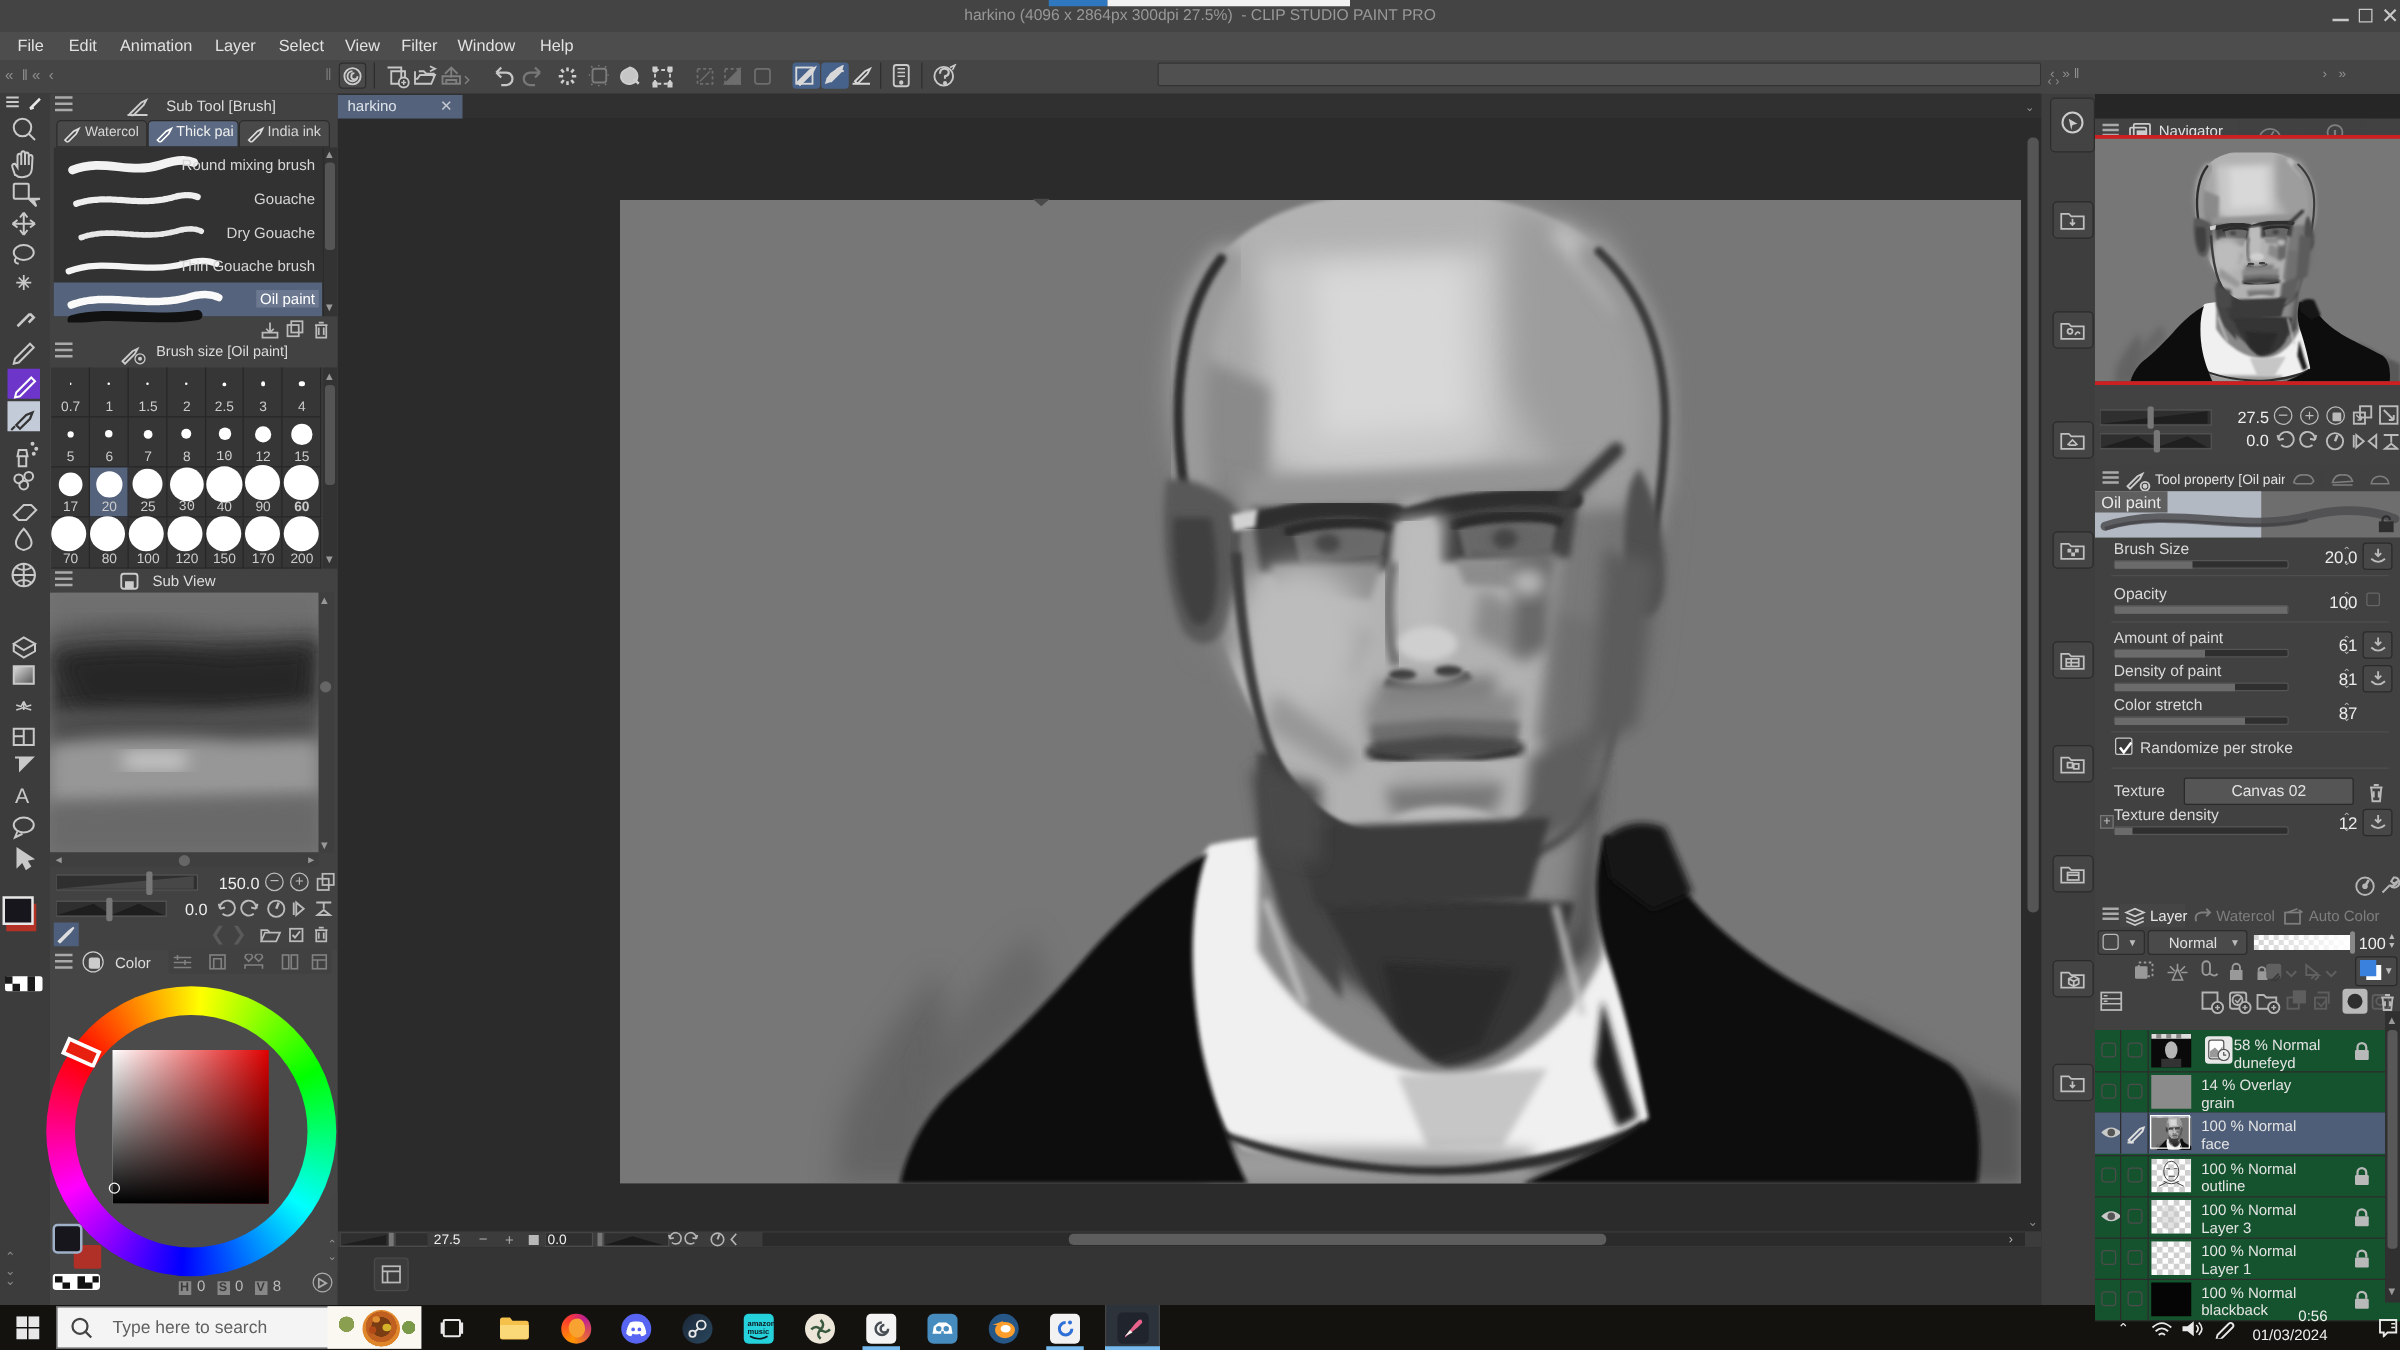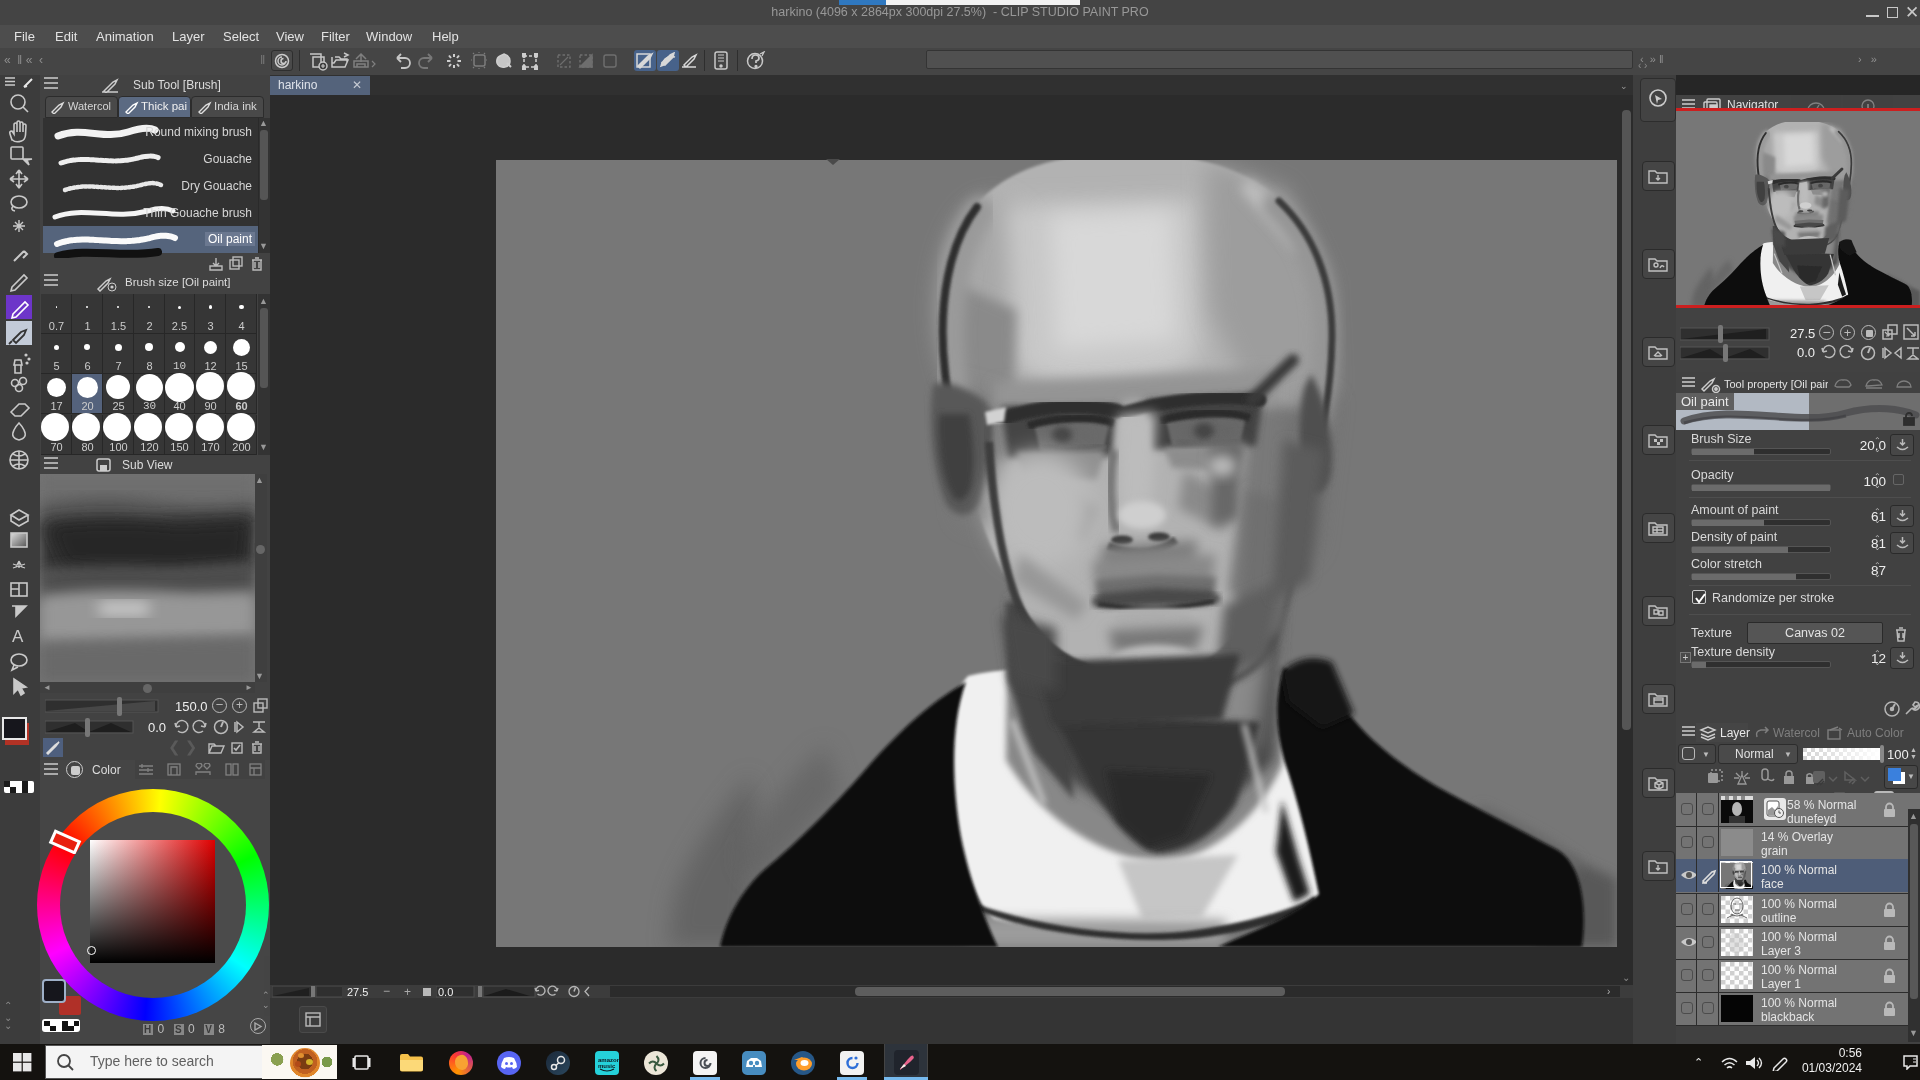--- a/index.html
+++ b/index.html
@@ -869,21 +869,21 @@
   </svg>
 <svg class="abs" style="left:1884px;top:700px" width="17" height="17" stroke="#b5b5b5" fill="none" stroke-width="1.5">
     <circle cx="8" cy="9" r="7"></circle>
     <path d="M8,9 l3,-5" stroke-width="2"></path>
     <circle cx="8" cy="9" r="1.5" fill="#b5b5b5"></circle>
   </svg>
 <svg class="abs" style="left:1903px;top:700px" width="17" height="17" stroke="#b5b5b5" fill="none" stroke-width="1.6">
     <path d="M3,14 l6,-6 M9,8 a4,4 0 1 0 3,-6 l-2,3 l2,2 l3,-2 a4,4 0 0 1 -6,3"></path>
   </svg>
 
-<div class="abs" style="left:1676px;top:793px;width:244px;height:233px;background:#737373;overflow:hidden;">
+<div class="abs" style="left:1676px;top:824px;width:244px;height:233px;background:#14532d;overflow:hidden;">
     <div class="abs" style="left:0;top:33px;width:232px;height:1px;background:#2c2c2c;"></div>
     <div class="abs" style="left:5px;top:10px;width:12px;height:12px;border:1.5px solid #4c4c4c;border-radius:3px;"></div>
     <div class="abs" style="left:26px;top:10px;width:12px;height:12px;border:1.5px solid #4c4c4c;border-radius:3px;"></div>
     <div class="abs" style="left:20px;top:0px;width:1px;height:33px;background:#2c2c2c;"></div>
     <div class="abs" style="left:42px;top:0px;width:1px;height:33px;background:#2c2c2c;"></div>
     <div class="abs" style="left:45px;top:3px;width:32px;height:27px;background:#0a0a0a;"></div>
     <svg class="abs" style="left:45px;top:3px" width="32" height="27">
       <rect width="32" height="4" fill="#ddd"></rect>
       <rect x="4" y="0" width="4" height="4" fill="#888"></rect>
       <rect x="12" y="0" width="4" height="4" fill="#888"></rect>

